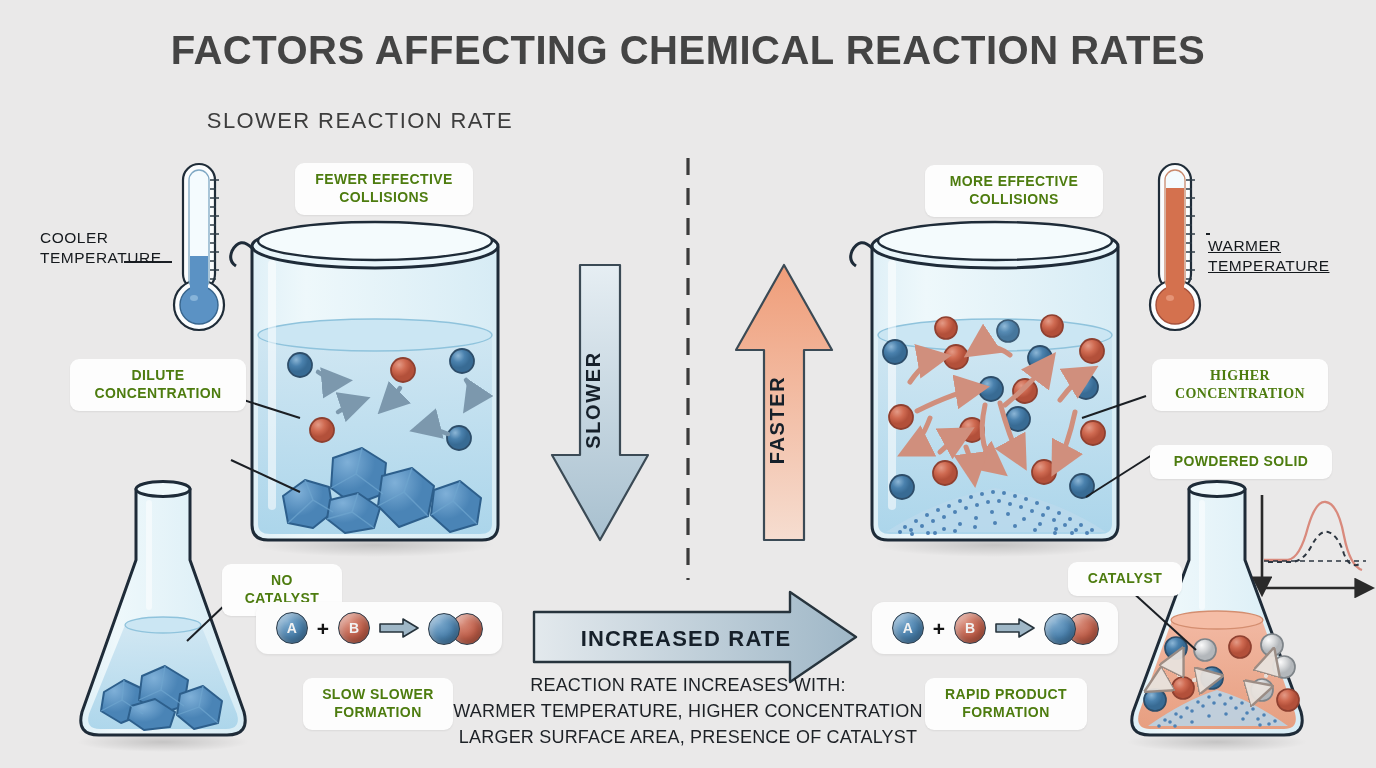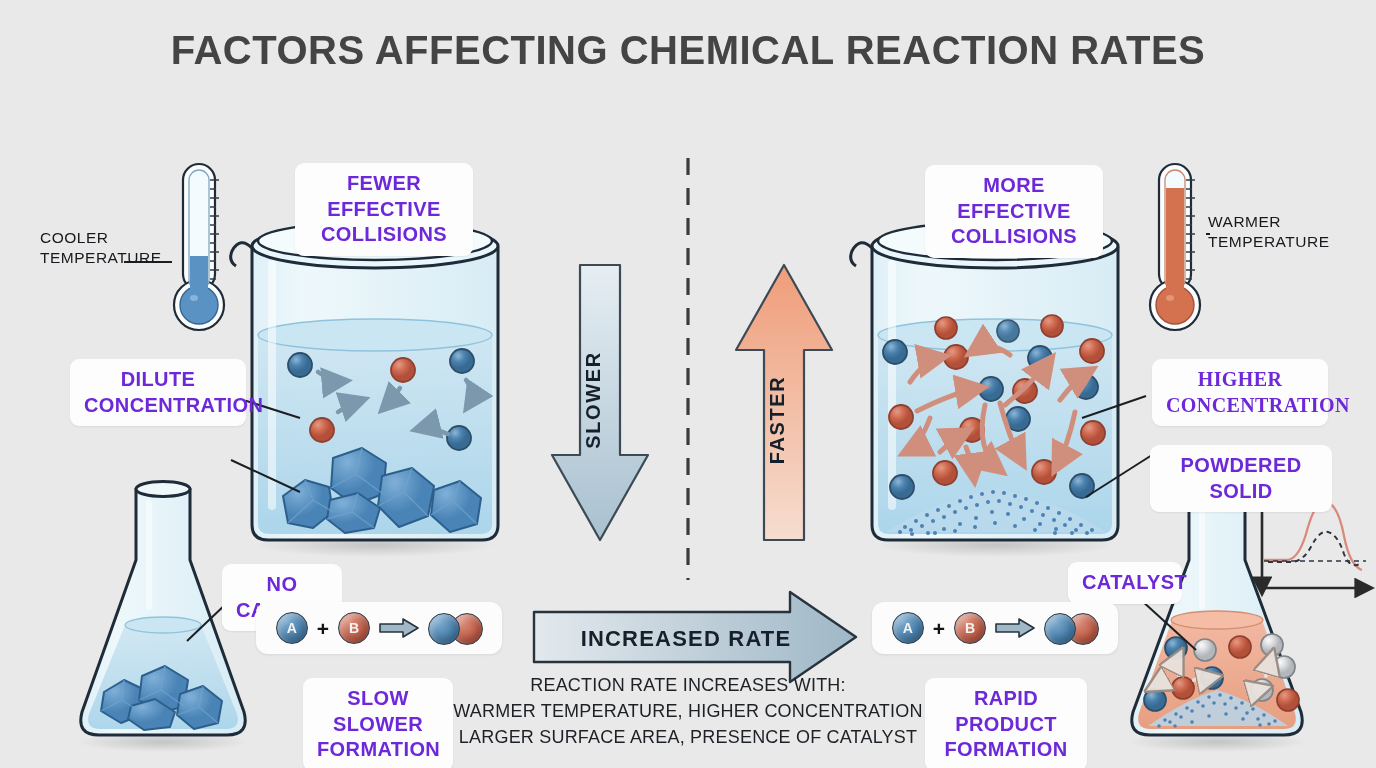--- a/index.html
+++ b/index.html
@@ -26,22 +26,22 @@
     font-size:22px;font-weight:400;letter-spacing:1.4px;color:#3d3d3d;
     text-align:center;width:420px;
   }
   #head-left{left:150px;top:108px;}
   #head-right{left:810px;top:108px;}
 
   
   .chip{
     background:#fdfdfd;border-radius:9px;
     padding:8px 14px;
-    font-size:20px;font-weight:700;letter-spacing:.4px;
-    color:#6d28d9;text-align:center;line-height:1.28;
+    font-size:14px;font-weight:700;letter-spacing:.4px;
+    color:#4d7c0f;text-align:center;line-height:1.28;
     box-shadow:0 1px 2px rgba(0,0,0,.07);
     white-space:pre-line;
   }
   .plain{
     font-size:15.5px;font-weight:400;letter-spacing:.5px;
     color:#15191d;text-align:left;line-height:1.3;white-space:pre-line;
   }
 
   
   #lines{position:absolute;left:0;top:0;width:1376px;height:768px;pointer-events:none;}
@@ -78,20 +78,21 @@
 
   
   .nosel{user-select:none;}
 </style>
 </head>
 <body style="background: rgb(234, 233, 233);">
 
 <div id="stage">
 
   <div class="abs nosel" id="title">FACTORS AFFECTING CHEMICAL REACTION RATES</div>
+  <div class="abs nosel side-head" id="head-left">SLOWER REACTION RATE</div>
 
   <svg class="abs" id="lines" width="1376" height="768" viewBox="0 0 1376 768">
     <defs>
       <linearGradient id="gradDown" x1="0" y1="0" x2="0" y2="1">
         <stop offset="0%" stop-color="#e6eef3"></stop>
         <stop offset="100%" stop-color="#a8c0cf"></stop>
       </linearGradient>
       <linearGradient id="gradUp" x1="0" y1="1" x2="0" y2="0">
         <stop offset="0%" stop-color="#f6ddd0"></stop>
         <stop offset="100%" stop-color="#ef9d79"></stop>
@@ -488,21 +489,21 @@
 
 
   <div class="abs chip nosel" style="left:222px;top:564px;width:92px;">NO CATALYST</div>
 
   <div class="abs chip nosel" style="left:303px;top:678px;width:122px;">SLOW SLOWER
 FORMATION</div>
 
   <div class="abs chip nosel" style="left:925px;top:165px;width:150px;">MORE EFFECTIVE
 COLLISIONS</div>
 
-  <div class="abs plain nosel" style="left:1208px;top:212px;width:150px;">WARMER
+  <div class="abs plain nosel" style="left:1208px;top:236px;width:150px;text-decoration:underline;">WARMER
 TEMPERATURE</div>
 
   <div class="abs chip nosel" style="left:1152px;top:359px;width:148px;font-family:Liberation Serif, serif;">HIGHER
 CONCENTRATION</div>
 
   <div class="abs chip nosel" style="left:1150px;top:437px;width:154px;margin-top:8px;">POWDERED SOLID</div>
 
   <div class="abs chip nosel" style="left:1068px;top:562px;width:86px;">CATALYST</div>
 
   <div class="abs chip nosel" style="left:925px;top:678px;width:134px;">RAPID PRODUCT

